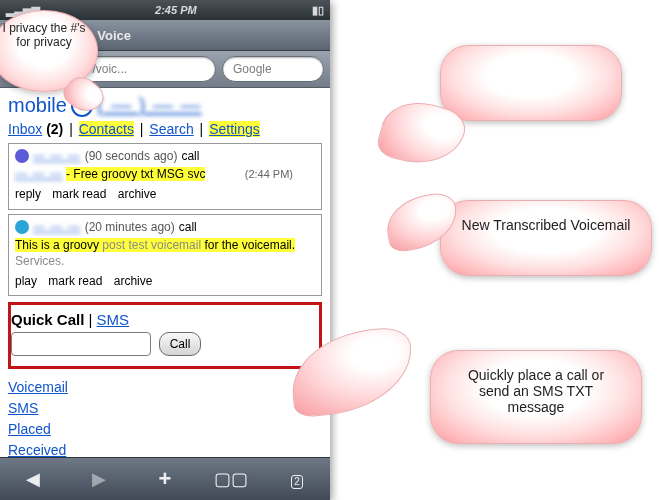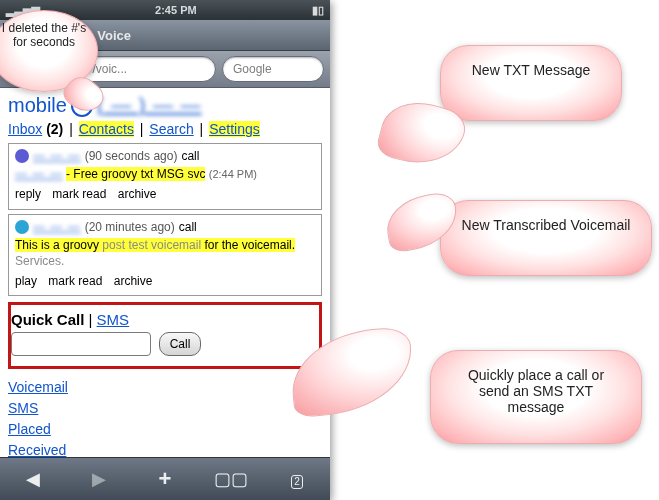--- a/index.html
+++ b/index.html
@@ -26,21 +26,21 @@
     color: #d8dadc;
     font-size: 11px;
     height: 20px;
     line-height: 20px;
     display: flex;
     align-items: center;
     padding: 0 6px;
     font-weight: bold;
   }
   .statusbar .sig { flex:0 0 auto; }
-  .statusbar .time { flex:1; text-align:center; }
+  .statusbar .time { flex:1; text-align:center;font-style:italic; }
   .statusbar .batt { flex:0 0 auto; }
   .topbar {
     background: linear-gradient(#8a93a0,#5b6571);
     height: 30px;
     display:flex;
     align-items:center;
     padding:0 8px;
     gap:8px;
     font-size:13px;
     font-weight:bold;
@@ -93,21 +93,21 @@
   }
   .msgbox .hdr { display:flex; align-items:center; gap:4px; flex-wrap:wrap;}
   .msgbox .icon {
     width:14px;height:14px;border-radius:50%;display:inline-block;
   }
   .msgbox .icon.sms { background:#5b5bd6;}
   .msgbox .icon.vm { background:#2aa5d6;}
   .ago { color:#555;}
   .body { margin:2px 0 4px;}
   .faint { color:#8a8a8a; }
-  .tstamp { color:#666; font-size:11px;}
+  .tstamp { color:#666; font-size:11px;margin-left:36px;}
   .actions a { margin-right:8px; font-size:12px;text-align:center;}
   .quickcall {
     border:3px solid #c21616;
     padding:6px 0 10px;
     margin:6px 0 8px;
   }
   .quickcall .hdr { font-size:15px; margin-bottom:4px;}
   .quickcall .hdr b { font-weight:bold; color:#000;}
   .qc-input {
     width:130px;height:22px;border:1px solid #7a7a7a;border-radius:4px;font-size:12px;padding:0 4px;
@@ -254,25 +254,24 @@
   <div class="bottombar">
     <span class="bi">◀</span>
     <span class="bi" style="opacity:.5">▶</span>
     <span class="bi plus">+</span>
     <span class="bi">▢▢</span>
     <span class="bi"><span class="pagebadge">2</span></span>
   </div>
 </div>
 
 <div id="co-privacy" class="callout pink">
-  <span>I deleted the #'s for seconds</span>
+  <span>I privacy the #'s for privacy</span>
   <span class="tail"></span>
 </div>
 <div id="co-txt" class="callout pink">
-  <span>New TXT Message</span>
   <span class="tail"></span>
 </div>
 <div id="co-vm" class="callout pink">
   <span>New Transcribed Voicemail</span>
   <span class="tail"></span>
 </div>
 <div id="co-qc" class="callout pink">
   <span>Quickly place a call or send an SMS TXT message</span>
   <span class="tail"></span>
 </div>

